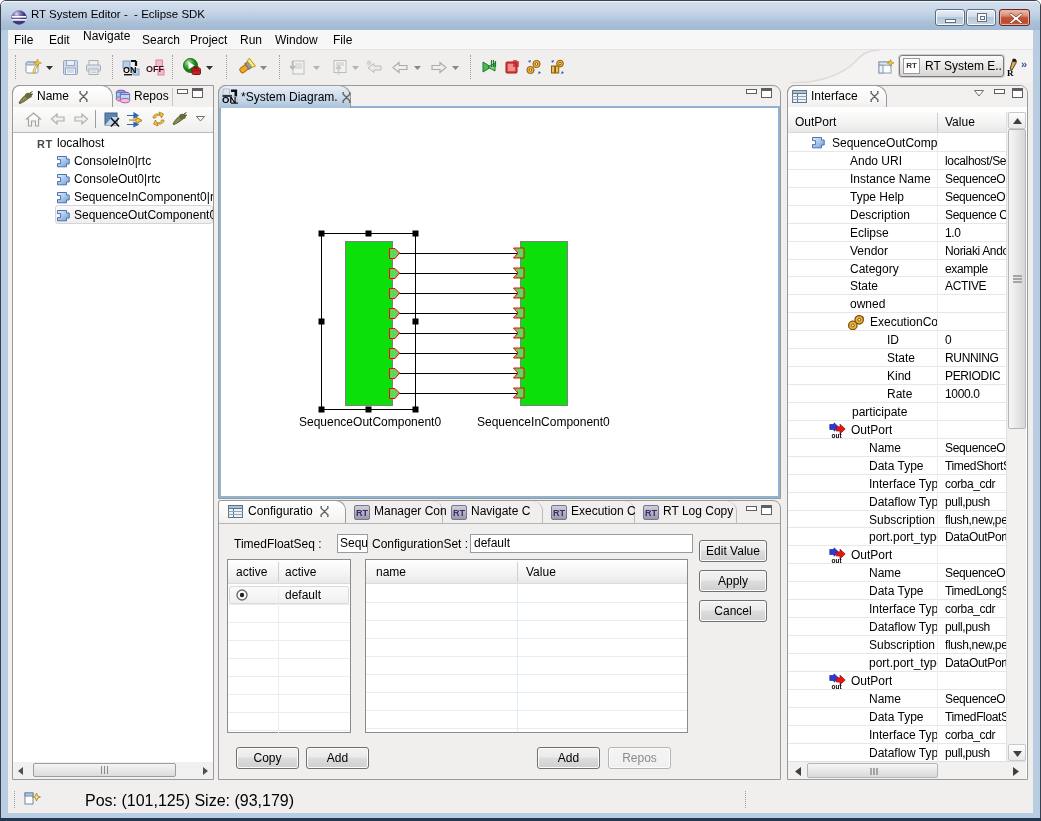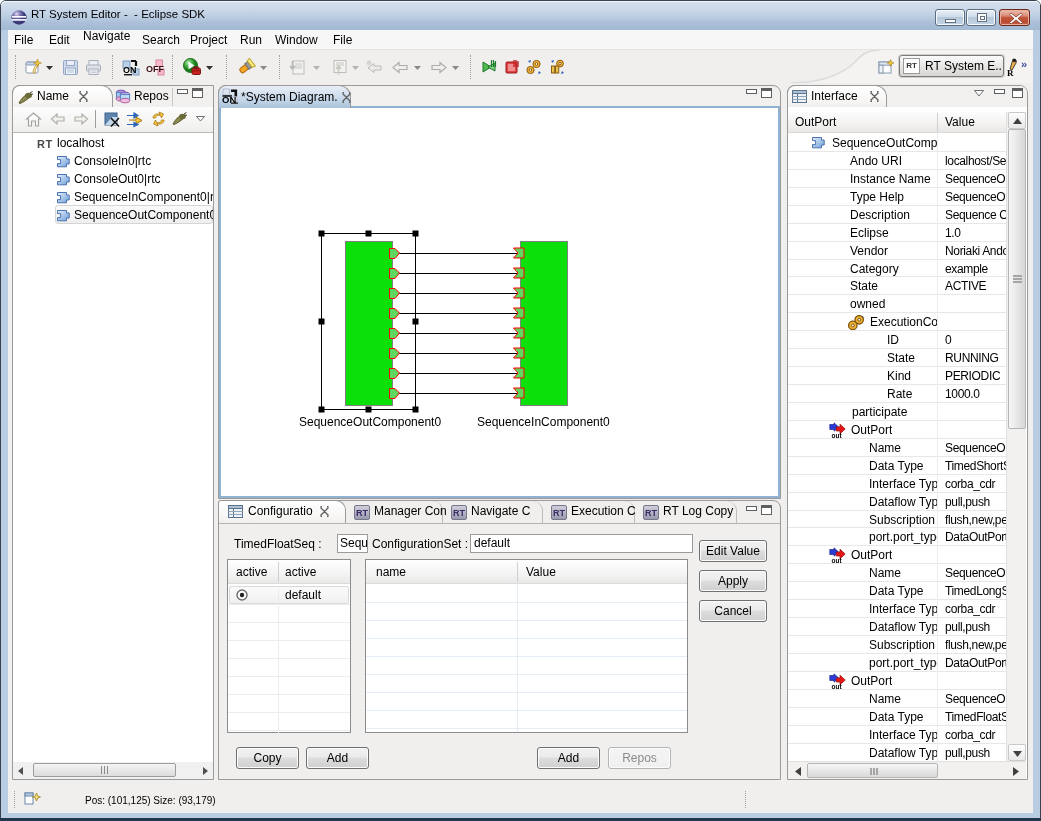--- a/index.html
+++ b/index.html
@@ -708,16 +708,16 @@
 </div>
 
 <div class="ab" style="left:8px;top:786px;width:1025px;height:27px;background:#f0efee"></div>
 <div class="sep" style="left:14px;top:791px;height:17px"></div>
 <div class="sep" style="left:745px;top:791px;height:17px"></div>
 <svg class="ab" style="left:24px;top:791px" width="17" height="16" viewBox="0 0 17 16">
  <rect x="1" y="2" width="8" height="11" fill="#fff" stroke="#6b87a8"></rect>
  <rect x="1" y="2" width="8" height="3" fill="#b8cce4" stroke="#6b87a8"></rect>
  <path d="M12.5 2 L13.6 5 L16.5 6 L13.6 7 L12.5 10 L11.4 7 L8.5 6 L11.4 5 Z" fill="#f5e27a" stroke="#9c7f1c" stroke-width="0.8"></path>
 </svg>
-<div class="tx" style="left:85px;top:794px;font-size:10px">Pos: (101,125) Size: (93,179)</div>
+<div class="tx" style="left:85px;top:794px;font-size:16px">Pos: (101,125) Size: (93,179)</div>
 
 <div class="ab" style="left:1px;top:813px;width:1039px;height:6px;background:#b8cce2"></div>
 <div class="ab" style="left:0;top:818px;width:1041px;height:3px;background:#23384f"></div>
 
 </body></html>

